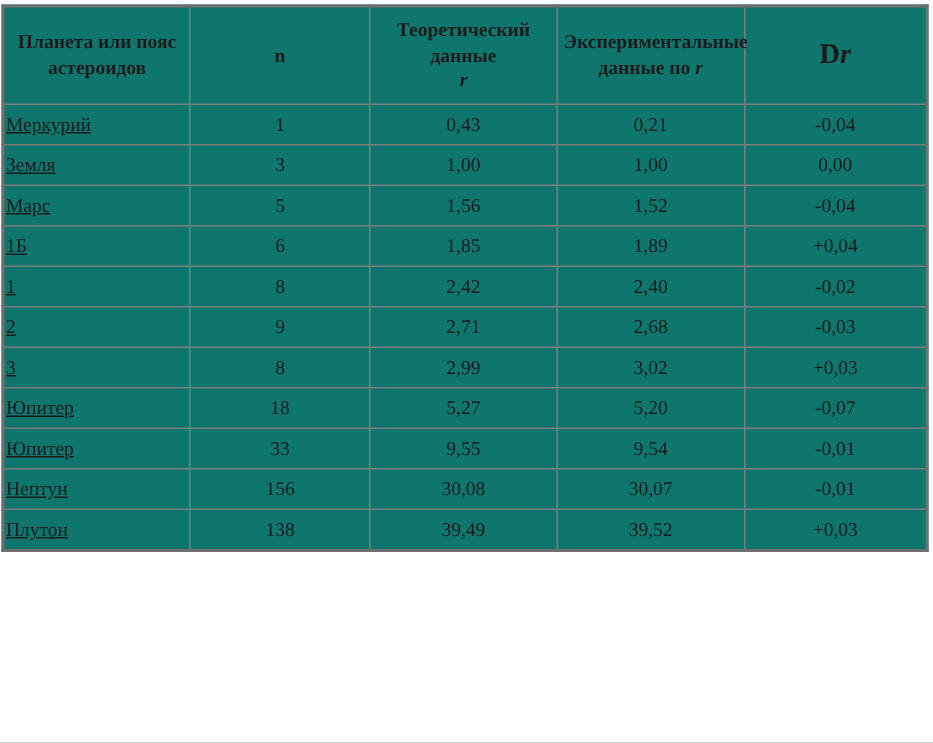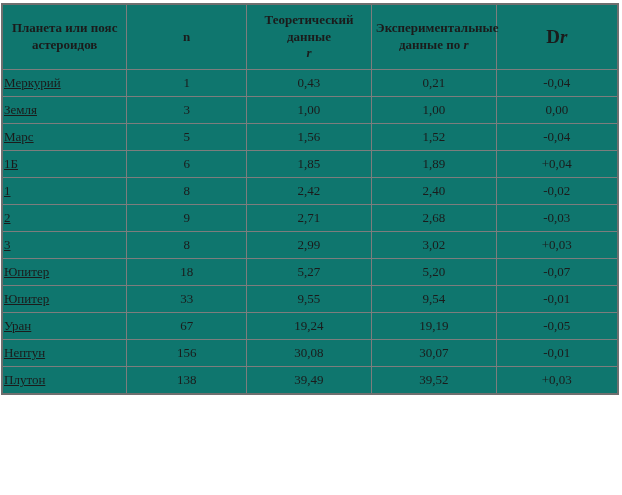--- a/index.html
+++ b/index.html
@@ -153,27 +153,20 @@
           <td>-0,07</td>
         </tr>
         <tr>
           <td class="left">Юпитер</td>
           <td>33</td>
           <td>9,55</td>
           <td>9,54</td>
           <td>-0,01</td>
         </tr>
         <tr>
-          <td class="left">Уран</td>
-          <td>67</td>
-          <td>19,24</td>
-          <td>19,19</td>
-          <td>-0,05</td>
-        </tr>
-        <tr>
           <td class="left">Нептун</td>
           <td>156</td>
           <td>30,08</td>
           <td>30,07</td>
           <td>-0,01</td>
         </tr>
         <tr>
           <td class="left">Плутон</td>
           <td>138</td>
           <td>39,49</td>

